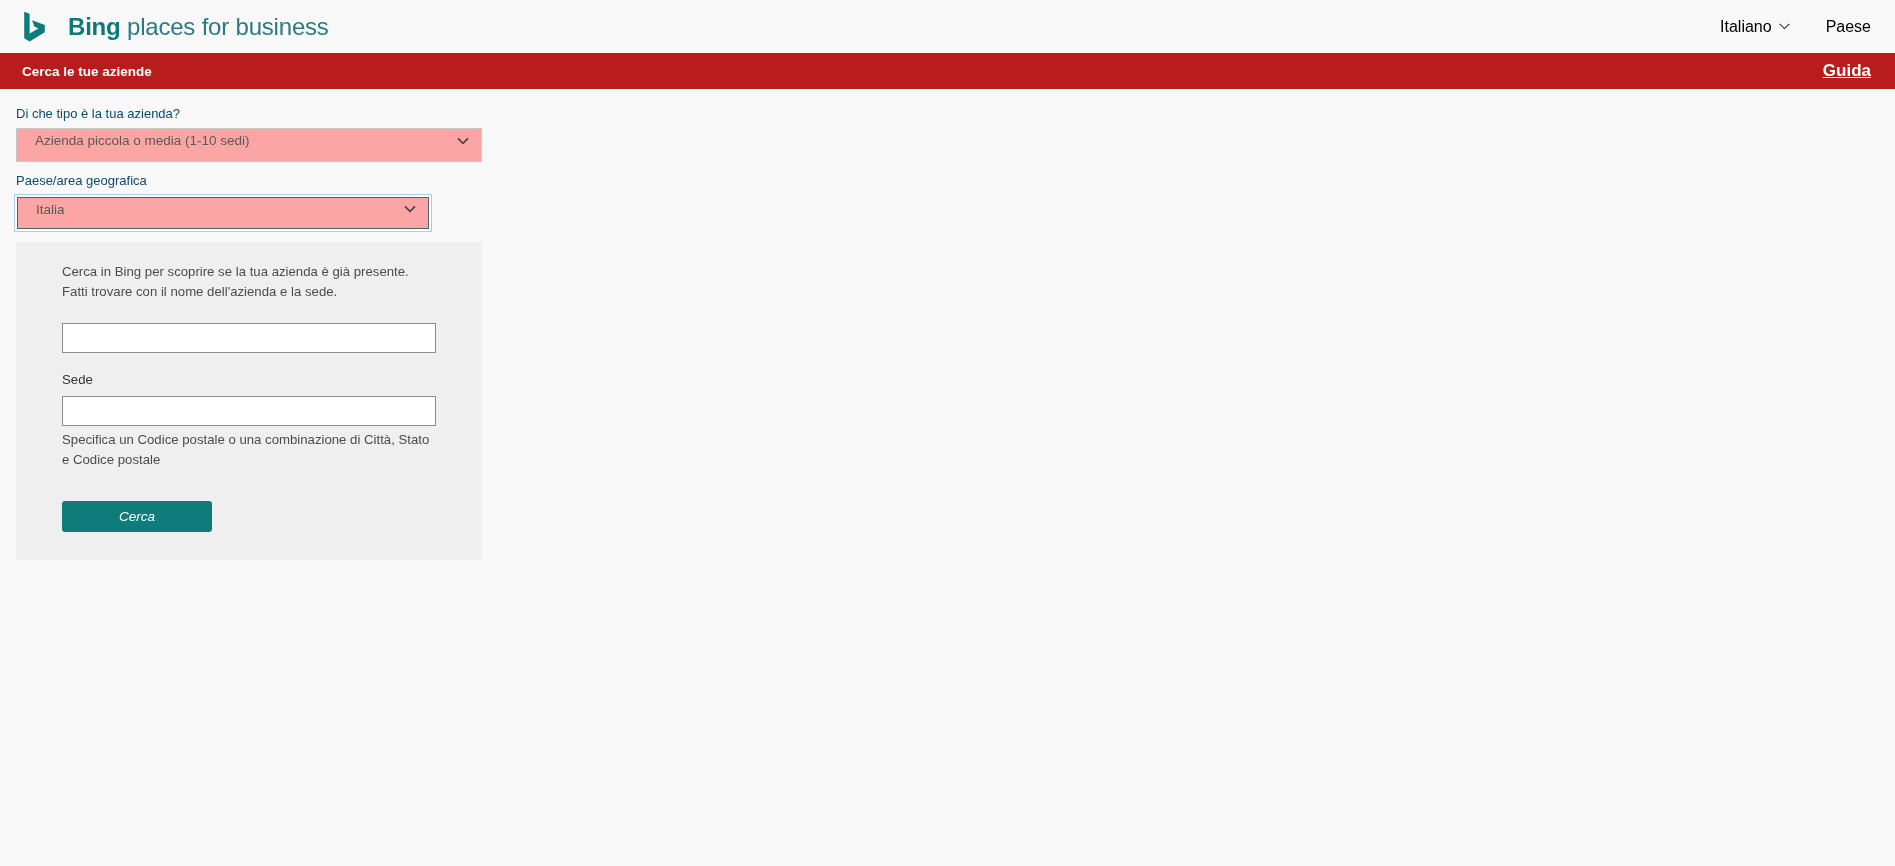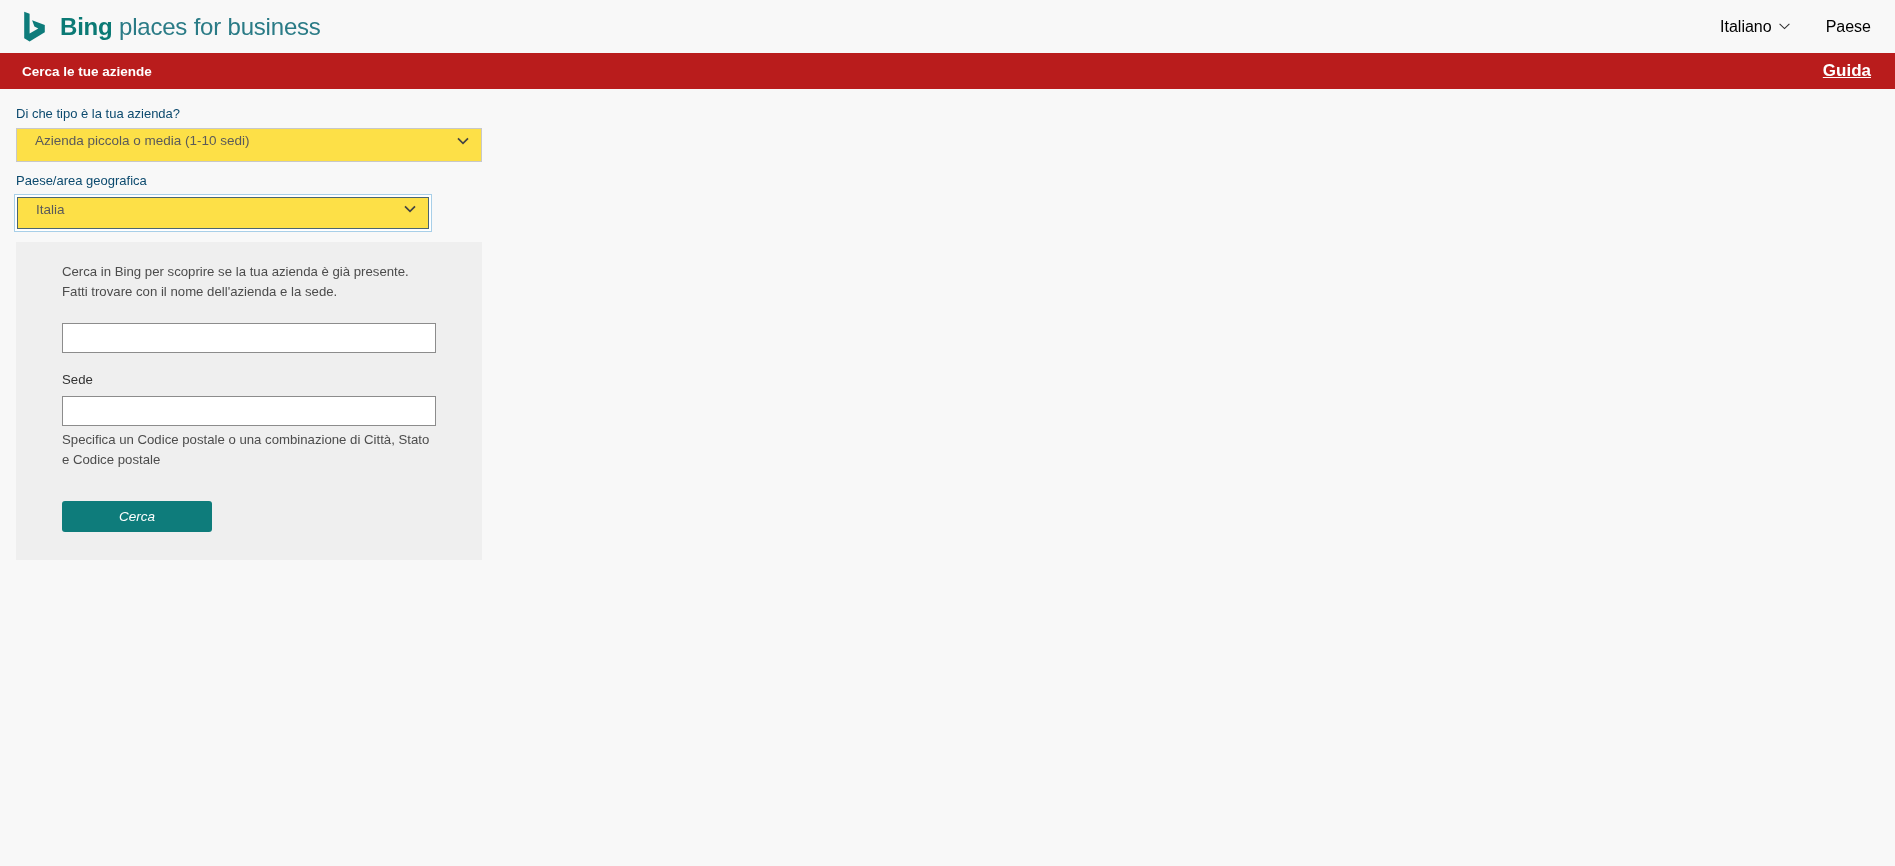--- a/index.html
+++ b/index.html
@@ -22,21 +22,21 @@
     height: 53px;
     background: #f8f8f8;
     display: flex;
     align-items: center;
     padding: 0 24px 0 22px;
     position: relative;
   }
   #brand-left {
     display: flex;
     align-items: center;
-    gap: 12px;
+    gap: 20px;
     cursor: pointer;
     justify-content: center;
   }
   #bing-logo-icon {
     width: 26px;
     height: 32px;
     display: block;
     flex: 0 0 auto;
   }
   #brand-text {
@@ -124,21 +124,21 @@
     height: 38px;
     margin-left: -2px;
     padding: 2px;
     border: 1px solid #a8cfe8;
     background: #ffffff;
   }
   .select-box {
     width: 100%;
     height: 100%;
     border: 1px solid #c8c8c8;
-    background: #fde047;
+    background: #fca5a5;
     display: flex;
     align-items: center;
     padding: 0 12px 8px 18px;
     font-size: 13.5px;
     color: #5a5a5a;
     cursor: pointer;
     position: relative;
   }
   .select-wrap.focused .select-box {
     border: 1.5px solid #4a6572;

